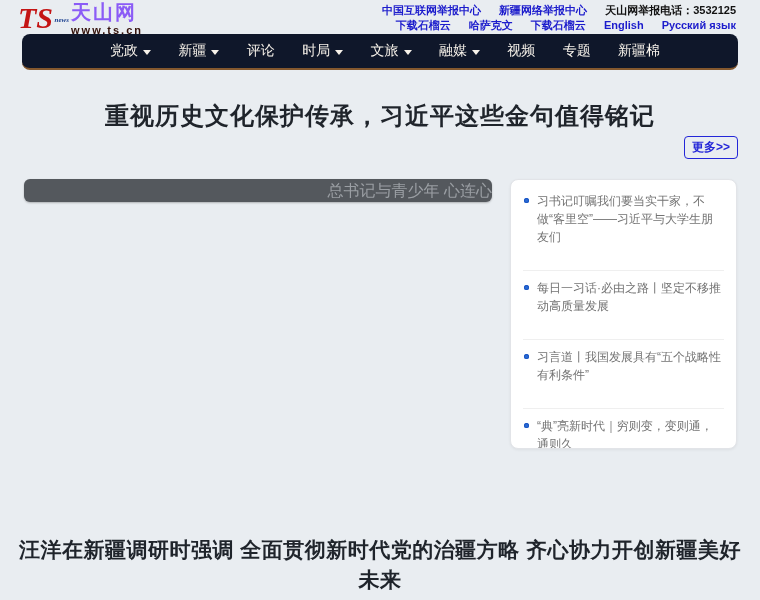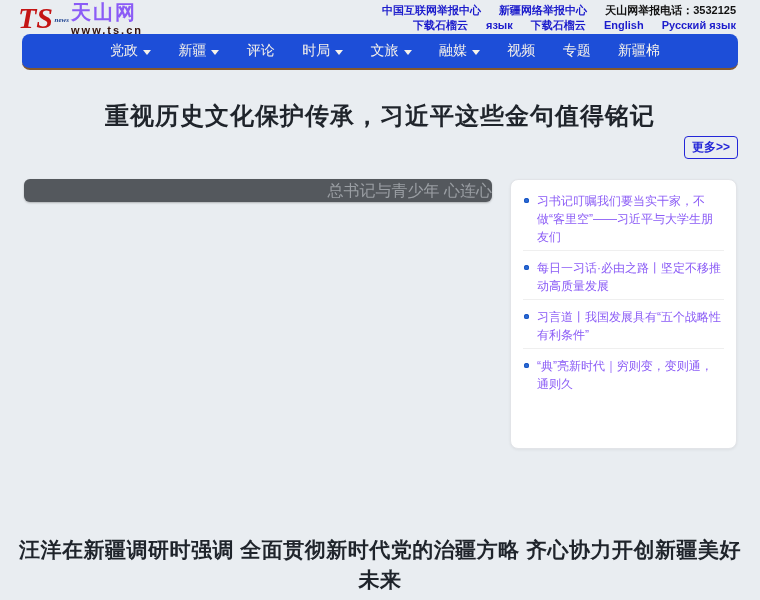--- a/index.html
+++ b/index.html
@@ -39,21 +39,21 @@
     letter-spacing: 2px; margin-top: 1px;
   }
   .header-links { text-align: right; font-size: 11px; line-height: 1; }
   .hl-row { margin: 4px 0; white-space: nowrap; }
   .hl-link { color: #1c1ccc; font-weight: bold; text-decoration: none; margin-left: 15px; cursor: pointer; }
   .hl-phone { color: #121212; font-weight: bold; margin-left: 15px; }
 
   
   .main-nav {
     margin: 0 22px; height: 36px;
-    background: #1d4ed8;
+    background: #0f172a;
     border-bottom: 2px solid #84582e;
     border-radius: 8px;
     display: flex; align-items: center; justify-content: space-between;
     padding: 0 78px 0 88px;
     color: #f7f2ea; font-size: 14px;
   }
   .nav-item { display: flex; align-items: center; gap: 5px; cursor: pointer; white-space: nowrap; }
   .caret {
     width: 0; height: 0; display: inline-block;
     border-left: 4px solid transparent; border-right: 4px solid transparent;
@@ -86,23 +86,23 @@
   .carousel-image-area { height: 247px; }
 
   .news-card {
     width: 227px; height: 270px; flex: none;
     background: #ffffff; border: 1px solid #e2e4e8; border-radius: 8px;
     box-shadow: 0 1px 3px rgba(0,0,0,.06);
     padding: 4px 12px 4px 12px; overflow: hidden;
   }
   .news-list { list-style: none; margin: 0; padding: 0; }
   .news-item {
-    position: relative; padding: 8px 0 4px 14px;
+    position: relative; padding: 8px 0 24px 14px;
     border-bottom: 1px solid #efefef;
-    font-size: 12px; line-height: 1.5; color: #8b5cf6;
+    font-size: 12px; line-height: 1.5; color: #737373;
   }
   .news-item:nth-last-child(1) { border-bottom: none; }
   .bullet {
     position: absolute; left: 1px; top: 14px;
     width: 5px; height: 5px; border-radius: 50%;
     background: #2b6bd4; box-shadow: 0 0 0 1px #1a56c4 inset;
   }
   .news-link { cursor: pointer; }
 
   
@@ -128,21 +128,21 @@
     </span>
   </div>
   <div class="header-links">
     <div class="hl-row">
       <a class="hl-link">中国互联网举报中心</a>
       <a class="hl-link">新疆网络举报中心</a>
       <span class="hl-phone">天山网举报电话：3532125</span>
     </div>
     <div class="hl-row">
       <a class="hl-link">下载石榴云</a>
-      <a class="hl-link">язык</a>
+      <a class="hl-link">哈萨克文</a>
       <a class="hl-link">下载石榴云</a>
       <a class="hl-link">English</a>
       <a class="hl-link">Русский язык</a>
     </div>
   </div>
 </header>
 
 <nav class="main-nav">
   <div class="nav-item">
     <span>党政</span>

